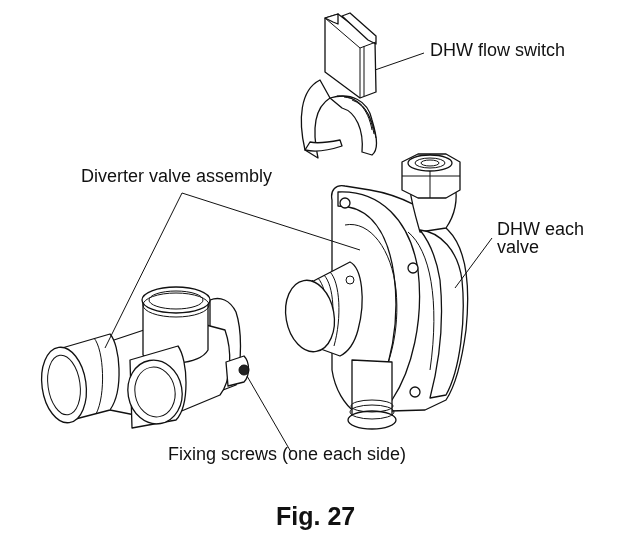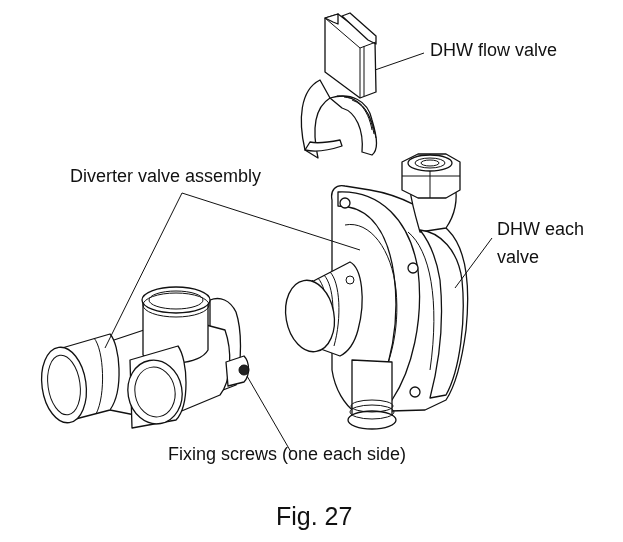--- a/index.html
+++ b/index.html
@@ -1,20 +1,20 @@
 <!DOCTYPE html>
 <html><head>
 <meta charset="utf-8">
 <style>
   html, body { margin:0; padding:0; background:#ffffff; }
   body { width:623px; height:542px; position:relative; overflow:hidden;
          font-family:"Liberation Sans", sans-serif; color:#111; }
   svg.fig { position:absolute; left:0; top:0; }
   .lbl { position:absolute; font-size:18px; line-height:21px; white-space:nowrap; color:#111; }
-  .cap { position:absolute; font-size:25px; font-weight:normal; color:#111; }
+  .cap { position:absolute; font-size:25px; font-weight:bold; color:#111; }
   .part { fill:#fff; stroke:#111; stroke-width:1.3; stroke-linejoin:round; }
   .thin { fill:none; stroke:#111; stroke-width:1; }
   .leader { fill:none; stroke:#111; stroke-width:1; }
   .dark { fill:#222; stroke:#111; stroke-width:1; }
 </style>
 </head>
 <body>
 
 <svg class="fig" width="623" height="542" viewBox="0 0 623 542">
 
@@ -99,18 +99,18 @@
 
   <g>
     <line class="leader" x1="375" y1="70" x2="424" y2="53"></line>
     <line class="leader" x1="182" y1="193" x2="105" y2="348"></line>
     <line class="leader" x1="182" y1="193" x2="360" y2="250"></line>
     <line class="leader" x1="492" y1="238" x2="455" y2="288"></line>
     <line class="leader" x1="247" y1="376" x2="291" y2="452"></line>
   </g>
 </svg>
 
-<div class="lbl" style="left:430px; top:40px;">DHW flow valve</div>
-<div class="lbl" style="left:70px; top:166px;">Diverter valve assembly</div>
+<div class="lbl" style="left:430px; top:40px;">DHW flow switch</div>
+<div class="lbl" style="left:81px; top:166px;">Diverter valve assembly</div>
 <div class="lbl" style="left:497px; top:219px;">DHW each</div>
-<div class="lbl" style="left:497px; top:247px;">valve</div>
+<div class="lbl" style="left:497px; top:237px;">valve</div>
 <div class="lbl" style="left:168px; top:444px;">Fixing screws (one each side)</div>
 <div class="cap" style="left:276px; top:502px;">Fig. 27</div>
 
 </body></html>

